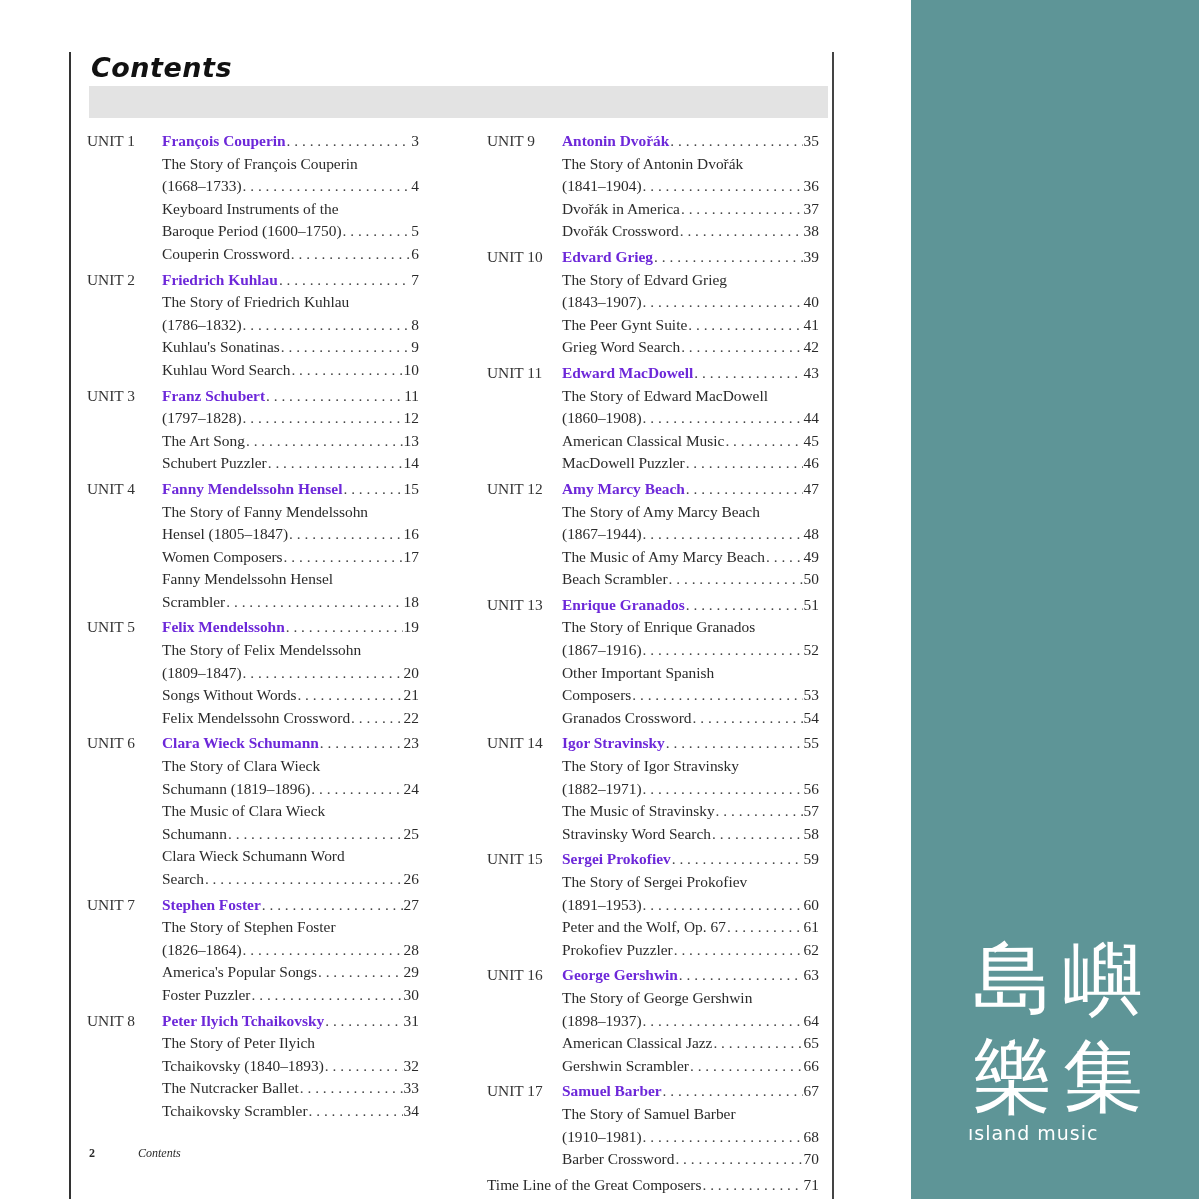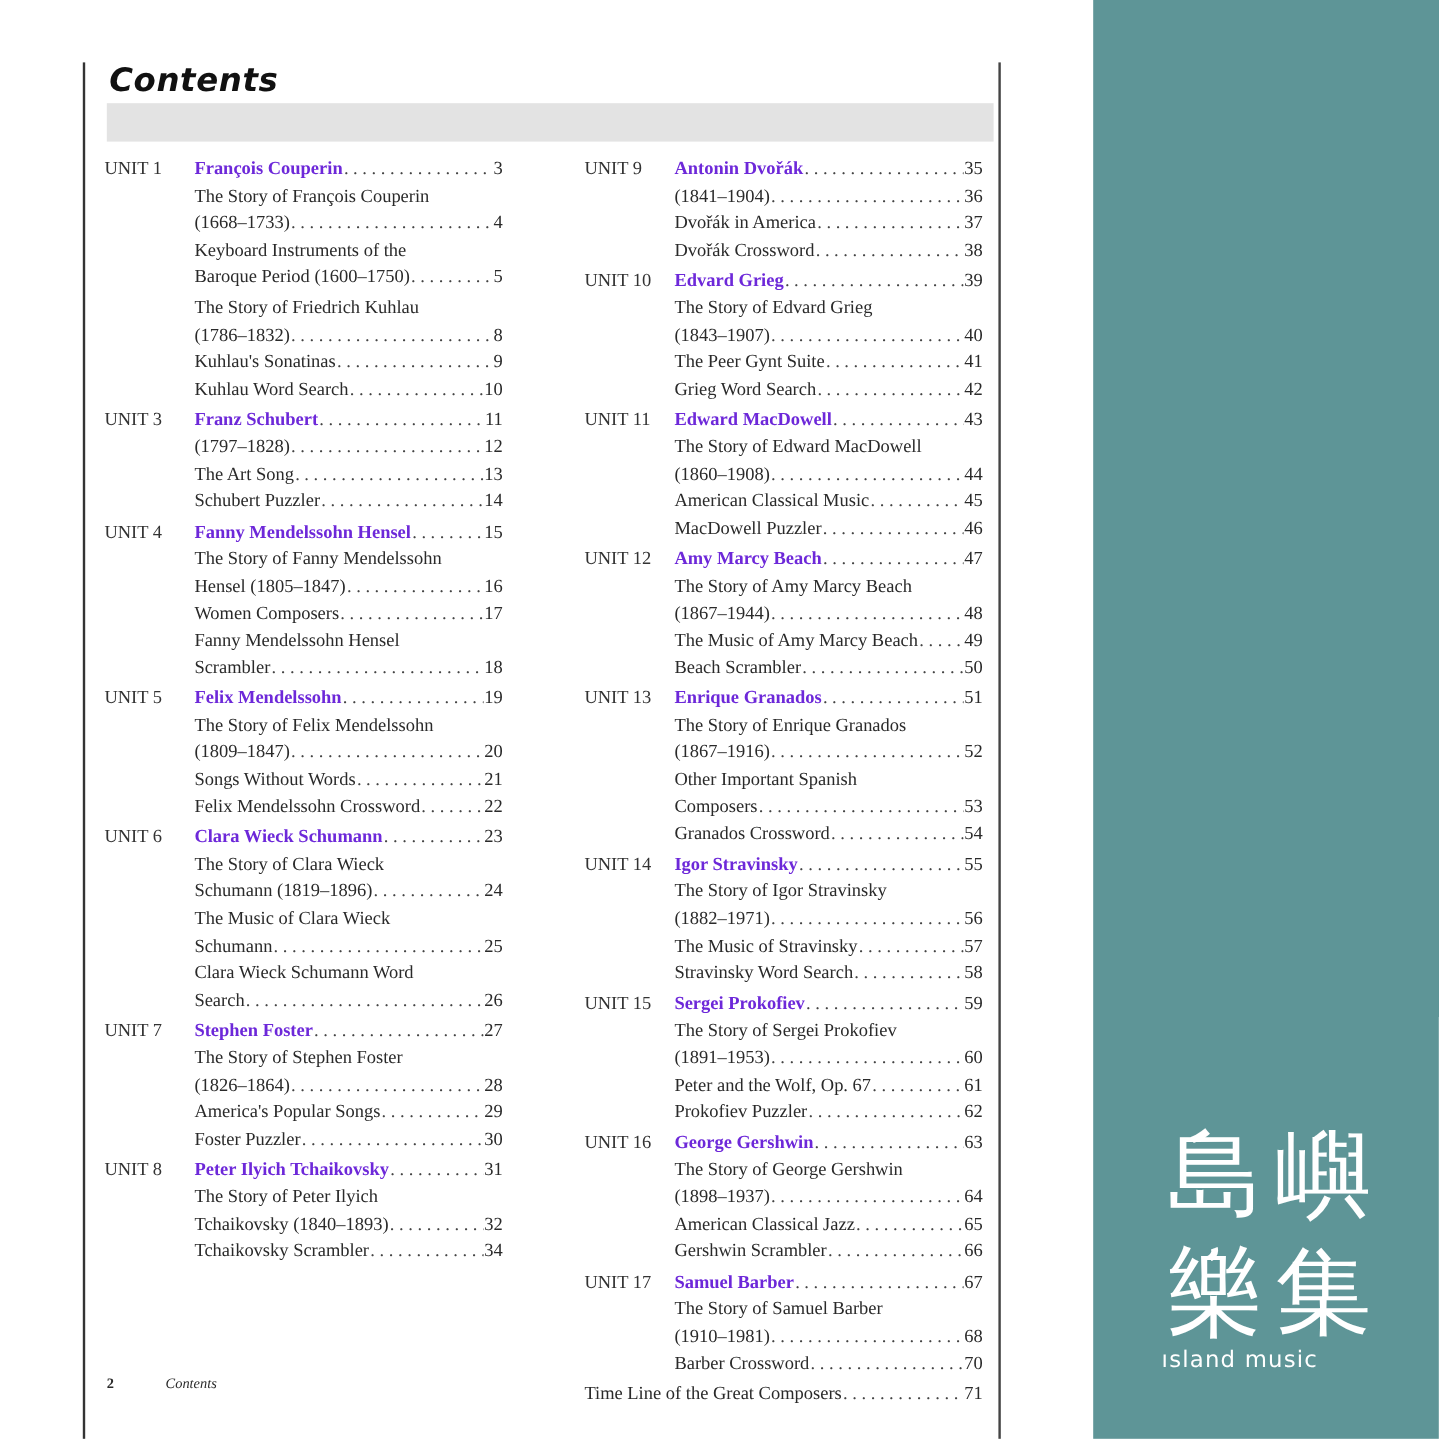--- a/index.html
+++ b/index.html
@@ -63,22 +63,34 @@
         <div class="row">
           <span class="indent"></span>
           <span class="txt">Keyboard Instruments of the</span>
         </div>
         <div class="row">
           <span class="indent"></span>
           <span class="txt">Baroque Period (1600–1750)</span>
           <span class="dots"></span>
           <span class="pg">5</span>
         </div>
-      </div>
-      <div class="unit">
+        <div class="row">
+          <span class="indent"></span>
+          <span class="txt">Couperin Crossword</span>
+          <span class="dots"></span>
+          <span class="pg">6</span>
+        </div>
+      </div>
+      <div class="unit">
+        <div class="row">
+          <span class="ulabel">UNIT 2</span>
+          <span class="txt bold">Friedrich Kuhlau</span>
+          <span class="dots"></span>
+          <span class="pg">7</span>
+        </div>
         <div class="row">
           <span class="indent"></span>
           <span class="txt">The Story of Friedrich Kuhlau</span>
         </div>
         <div class="row">
           <span class="indent"></span>
           <span class="txt">(1786–1832)</span>
           <span class="dots"></span>
           <span class="pg">8</span>
         </div>
@@ -265,33 +277,43 @@
           <span class="txt">The Story of Peter Ilyich</span>
         </div>
         <div class="row">
           <span class="indent"></span>
           <span class="txt">Tchaikovsky (1840–1893)</span>
           <span class="dots"></span>
           <span class="pg">32</span>
         </div>
         <div class="row">
           <span class="indent"></span>
+          <span class="txt">The Nutcracker Ballet</span>
+          <span class="dots"></span>
+          <span class="pg">33</span>
+        </div>
+        <div class="row">
+          <span class="indent"></span>
           <span class="txt">Tchaikovsky Scrambler</span>
           <span class="dots"></span>
           <span class="pg">34</span>
         </div>
       </div>
     </div>
   <div class="col right">
       <div class="unit">
         <div class="row">
           <span class="ulabel">UNIT 9</span>
           <span class="txt bold">Antonin Dvořák</span>
           <span class="dots"></span>
           <span class="pg">35</span>
+        </div>
+        <div class="row">
+          <span class="indent"></span>
+          <span class="txt">The Story of Antonin Dvořák</span>
         </div>
         <div class="row">
           <span class="indent"></span>
           <span class="txt">(1841–1904)</span>
           <span class="dots"></span>
           <span class="pg">36</span>
         </div>
         <div class="row">
           <span class="indent"></span>
           <span class="txt">Dvořák in America</span>

